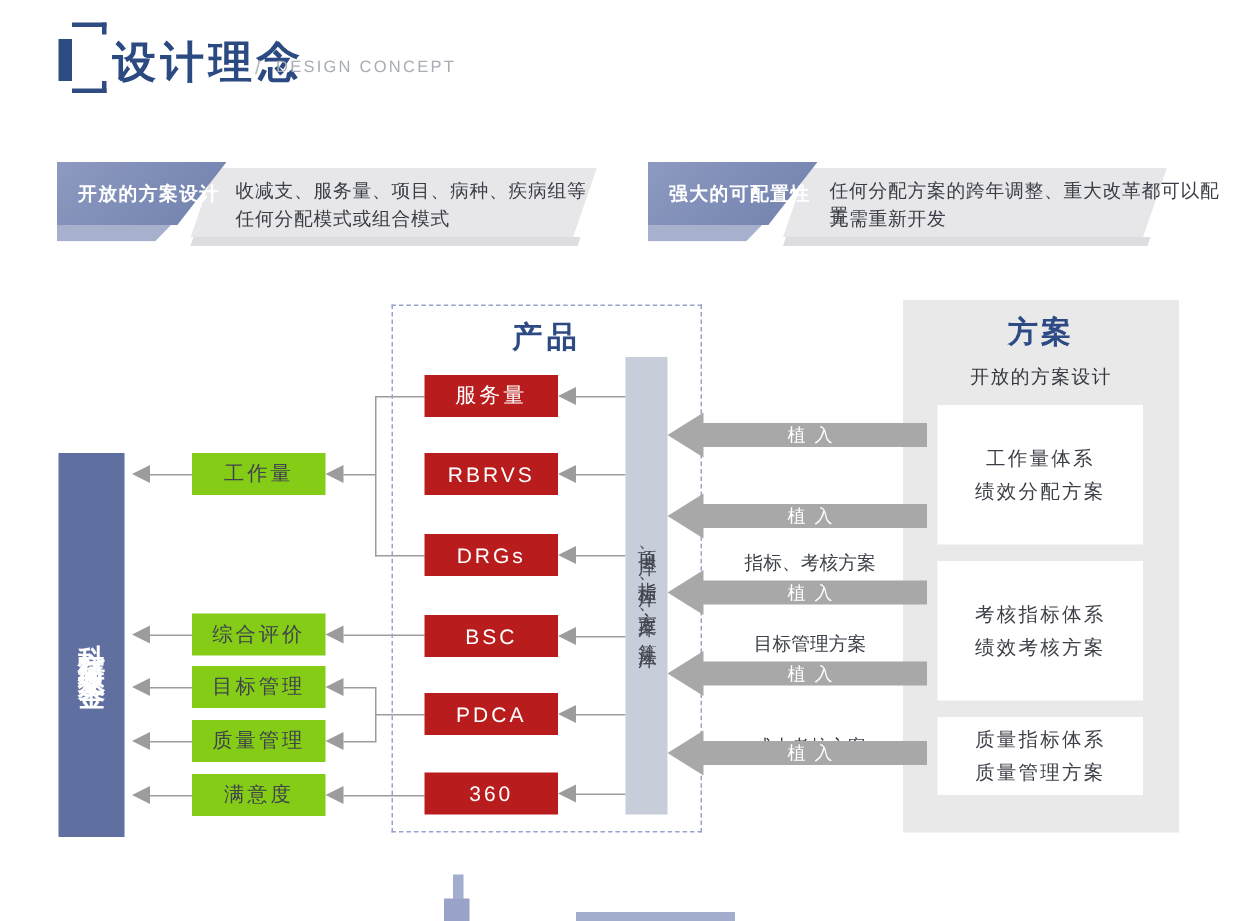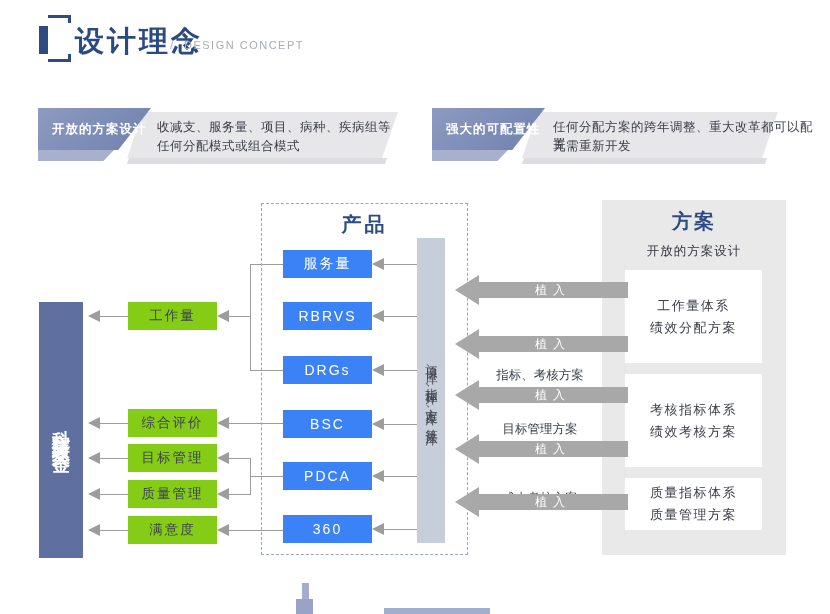--- a/index.html
+++ b/index.html
@@ -28,32 +28,32 @@
   .hline { position:absolute; height:1px; background:#9c9c9c; }
   .vline { position:absolute; width:1px; background:#9c9c9c; }
   .tri-l { position:absolute; width:0; height:0; border-top:6px solid transparent; border-bottom:6px solid transparent; border-right:12px solid #9c9c9c; }
 
   .dept-box { position:absolute; left:39px; top:302px; width:44px; height:256px; background:#5f6fa0;
               display:flex; align-items:center; justify-content:center; }
   .dept-box span { writing-mode:vertical-rl; text-orientation:upright; color:#fff; font-size:18px; font-weight:bold; letter-spacing:5px; }
 
   .gray-box { position:absolute; left:128px; width:89px; height:28px; background:#84cc16; color:#3f434d;
               font-size:13.5px; letter-spacing:2px; display:flex; align-items:center; justify-content:center; }
-  .blue-box { position:absolute; left:283px; width:89px; height:28px; background:#3b82f6; color:#ffffff;
+  .blue-box { position:absolute; left:283px; width:89px; height:28px; background:#b91c1c; color:#ffffff;
               font-size:14px; letter-spacing:2px; display:flex; align-items:center; justify-content:center; }
 
   .prod-frame { position:absolute; left:261px; top:203px; width:207px; height:352px; border:1.5px dashed #97a3cb; }
   .prod-title { position:absolute; left:261px; top:211px; width:207px; text-align:center;
                 font-size:20px; font-weight:bold; color:#2e4a85; letter-spacing:3px; }
 
   .lib-bar { position:absolute; left:417px; top:238px; width:28px; height:305px; background:#c7cdd9;
              display:flex; align-items:center; justify-content:center; z-index:2; }
   .lib-bar span { writing-mode:vertical-rl; text-orientation:upright; font-size:12.5px; color:#43474f; letter-spacing:2px; }
 
-  .big-arrow { position:absolute; left:445px; width:173px; height:30px; z-index:3;margin-left:10px; }
+  .big-arrow { position:absolute; left:445px; width:173px; height:30px; z-index:3; }
   .big-arrow .head { position:absolute; left:0; top:0; width:0; height:0;
                      border-top:15px solid transparent; border-bottom:15px solid transparent; border-right:24px solid #a8a8a8; }
   .big-arrow .body { position:absolute; left:23px; top:7px; width:150px; height:16px; background:#a8a8a8;
                      display:flex; align-items:center; justify-content:center; color:#fff; font-size:12px; letter-spacing:6px; }
   .arrow-label { position:absolute; left:460px; width:160px; text-align:center; font-size:12.5px; color:#3c4049; }
 
   .plan-panel { position:absolute; left:602px; top:200px; width:184px; height:355px; background:#e9e9e9; }
   .plan-title { position:absolute; left:602px; top:208px; width:184px; text-align:center;
                 font-size:20px; font-weight:bold; color:#2e4a85; letter-spacing:2px; }
   .plan-sub   { position:absolute; left:602px; top:243px; width:184px; text-align:center; font-size:12.5px; color:#33363e; letter-spacing:1px; }

